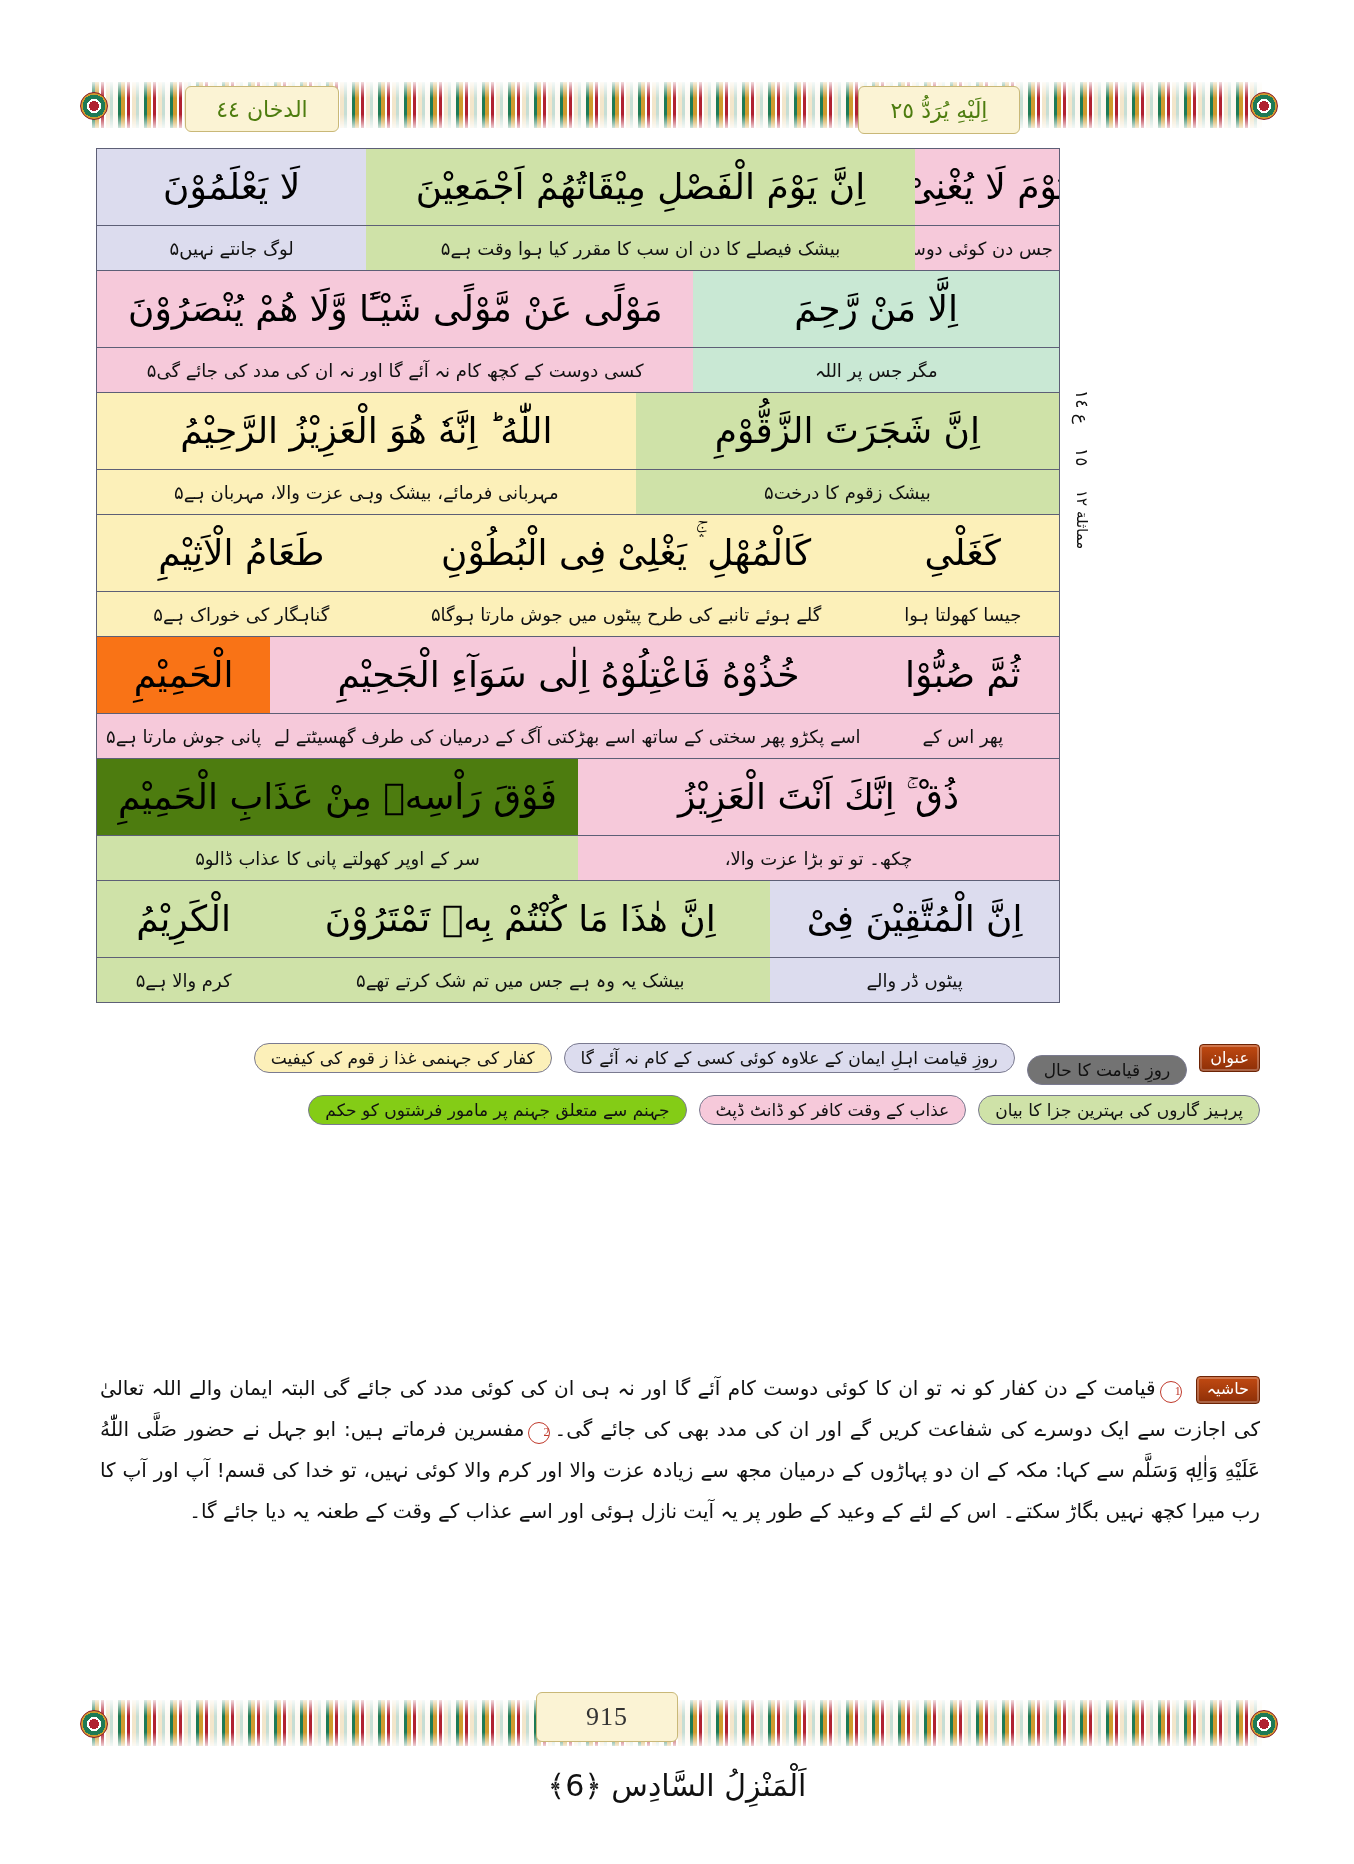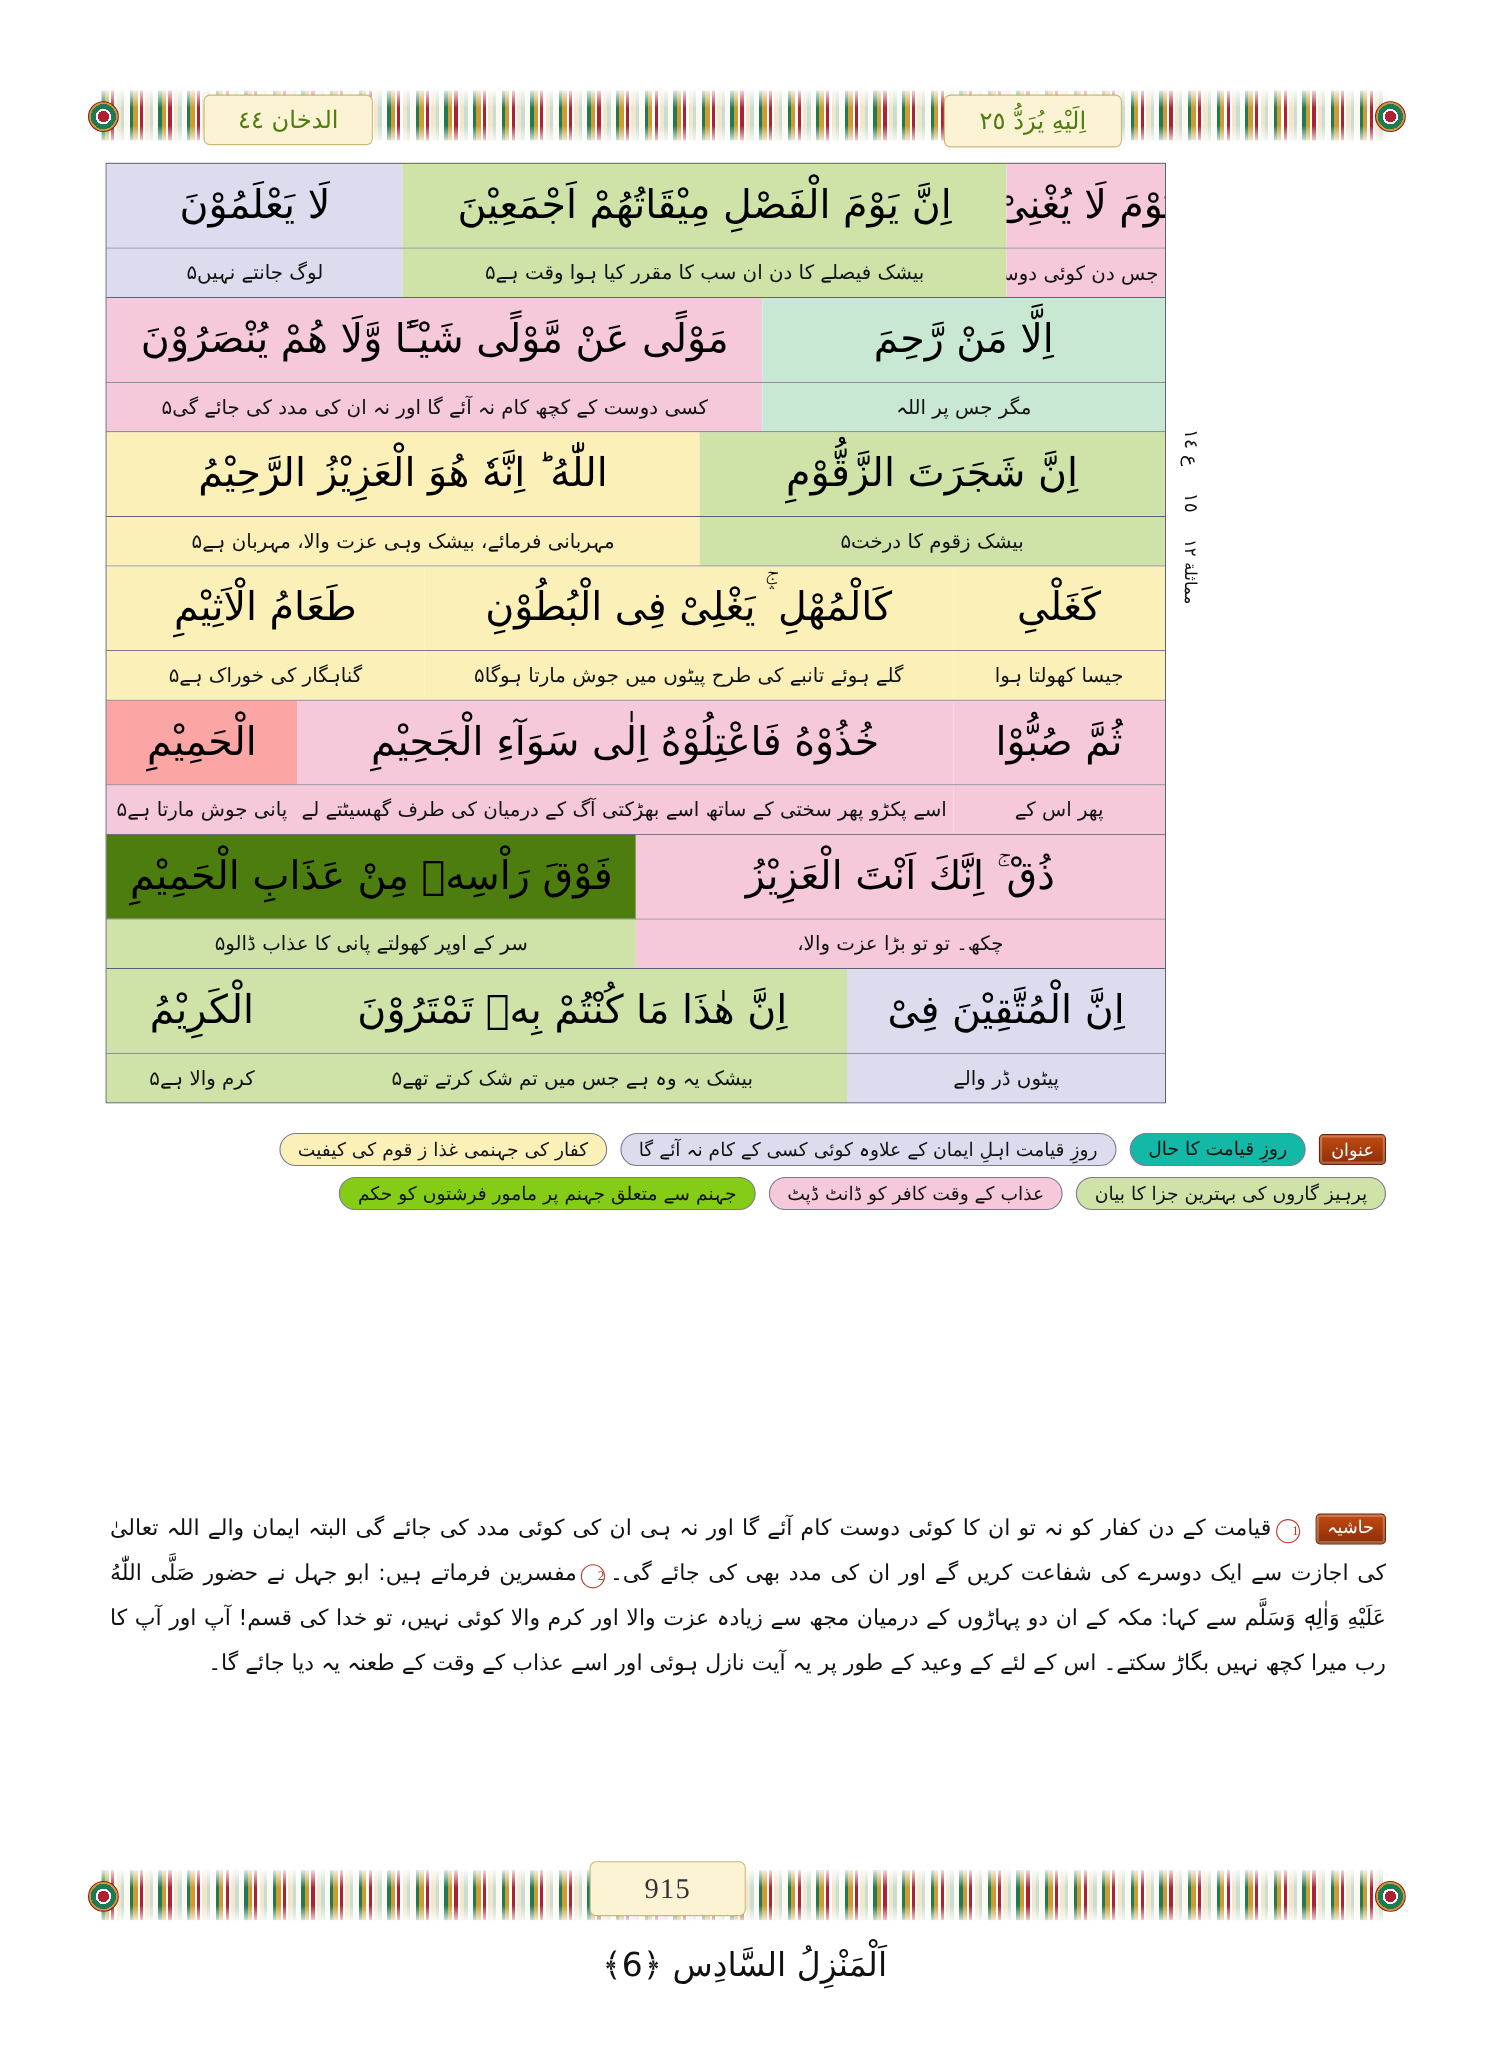--- a/index.html
+++ b/index.html
@@ -184,21 +184,21 @@
         <div class="seg" style="background: rgb(252, 240, 185); width: 30%;">طَعَامُ الْاَثِیْمِ</div>
         <div class="seg" style="background: rgb(252, 240, 185); width: 50%;">كَالْمُهْلِ ۛۚ یَغْلِیْ فِی الْبُطُوْنِ</div>
         <div class="seg" style="background: rgb(252, 240, 185); width: 20%;">كَغَلْیِ</div>
       </div>
       <div class="row trans">
         <div class="seg" style="background: rgb(252, 240, 185); width: 30%;">گناہگار کی خوراک ہے۵</div>
         <div class="seg" style="background: rgb(252, 240, 185); width: 50%;">گلے ہوئے تانبے کی طرح پیٹوں میں جوش مارتا ہوگا۵</div>
         <div class="seg" style="background: rgb(252, 240, 185); width: 20%;">جیسا کھولتا ہوا</div>
       </div>
       <div class="row ayah">
-        <div class="seg" style="background: #fca5a5; width: 18%;">الْحَمِیْمِ</div>
+        <div class="seg" style="background: #f97316; width: 18%;">الْحَمِیْمِ</div>
         <div class="seg" style="background: rgb(246, 201, 218); width: 62%;">خُذُوْهُ فَاعْتِلُوْهُ اِلٰى سَوَآءِ الْجَحِیْمِ</div>
         <div class="seg" style="background: rgb(246, 201, 218); width: 20%;">ثُمَّ صُبُّوْا</div>
       </div>
       <div class="row trans">
         <div class="seg" style="background: rgb(246, 201, 218); width: 18%;">پانی جوش مارتا ہے۵</div>
         <div class="seg" style="background: rgb(246, 201, 218); width: 62%;">اسے پکڑو پھر سختی کے ساتھ اسے بھڑکتی آگ کے درمیان کی طرف گھسیٹتے لے جاؤ۵</div>
         <div class="seg" style="background: rgb(246, 201, 218); width: 20%;">پھر اس کے</div>
       </div>
       <div class="row ayah">
         <div class="seg" style="background: #4d7c0f; width: 50%;">فَوْقَ رَاْسِهٖ مِنْ عَذَابِ الْحَمِیْمِ</div>
@@ -222,21 +222,21 @@
 
   <div id="margin-notes">
       <div class="margin-note">ع ١٤</div>
       <div class="margin-note">١٥</div>
       <div class="margin-note small">مماثلة ١٢</div>
     </div>
 
   <div id="topics">
       <div class="topic-row">
         <span class="label-tab">عنوان</span>
-        <div class="topic-pill" style="background: #14b8a6;">روزِ قیامت کا حال</div>
+        <div class="topic-pill" style="background: #737373; margin-top: 25px;">روزِ قیامت کا حال</div>
         <div class="topic-pill" style="background: rgb(220, 220, 238);">روزِ قیامت اہلِ ایمان کے علاوہ کوئی کسی کے کام نہ آئے گا</div>
         <div class="topic-pill" style="background: rgb(252, 240, 185);">کفار کی جہنمی غذا ز قوم کی کیفیت</div>
       </div>
       <div class="topic-row">
         <div class="topic-pill" style="background: rgb(207, 226, 168);">پرہیز گاروں کی بہترین جزا کا بیان</div>
         <div class="topic-pill" style="background: rgb(246, 201, 218);">عذاب کے وقت کافر کو ڈانٹ ڈپٹ</div>
         <div class="topic-pill" style="background: #84cc16;">جہنم سے متعلق جہنم پر مامور فرشتوں کو حکم</div>
       </div>
     </div>
 

